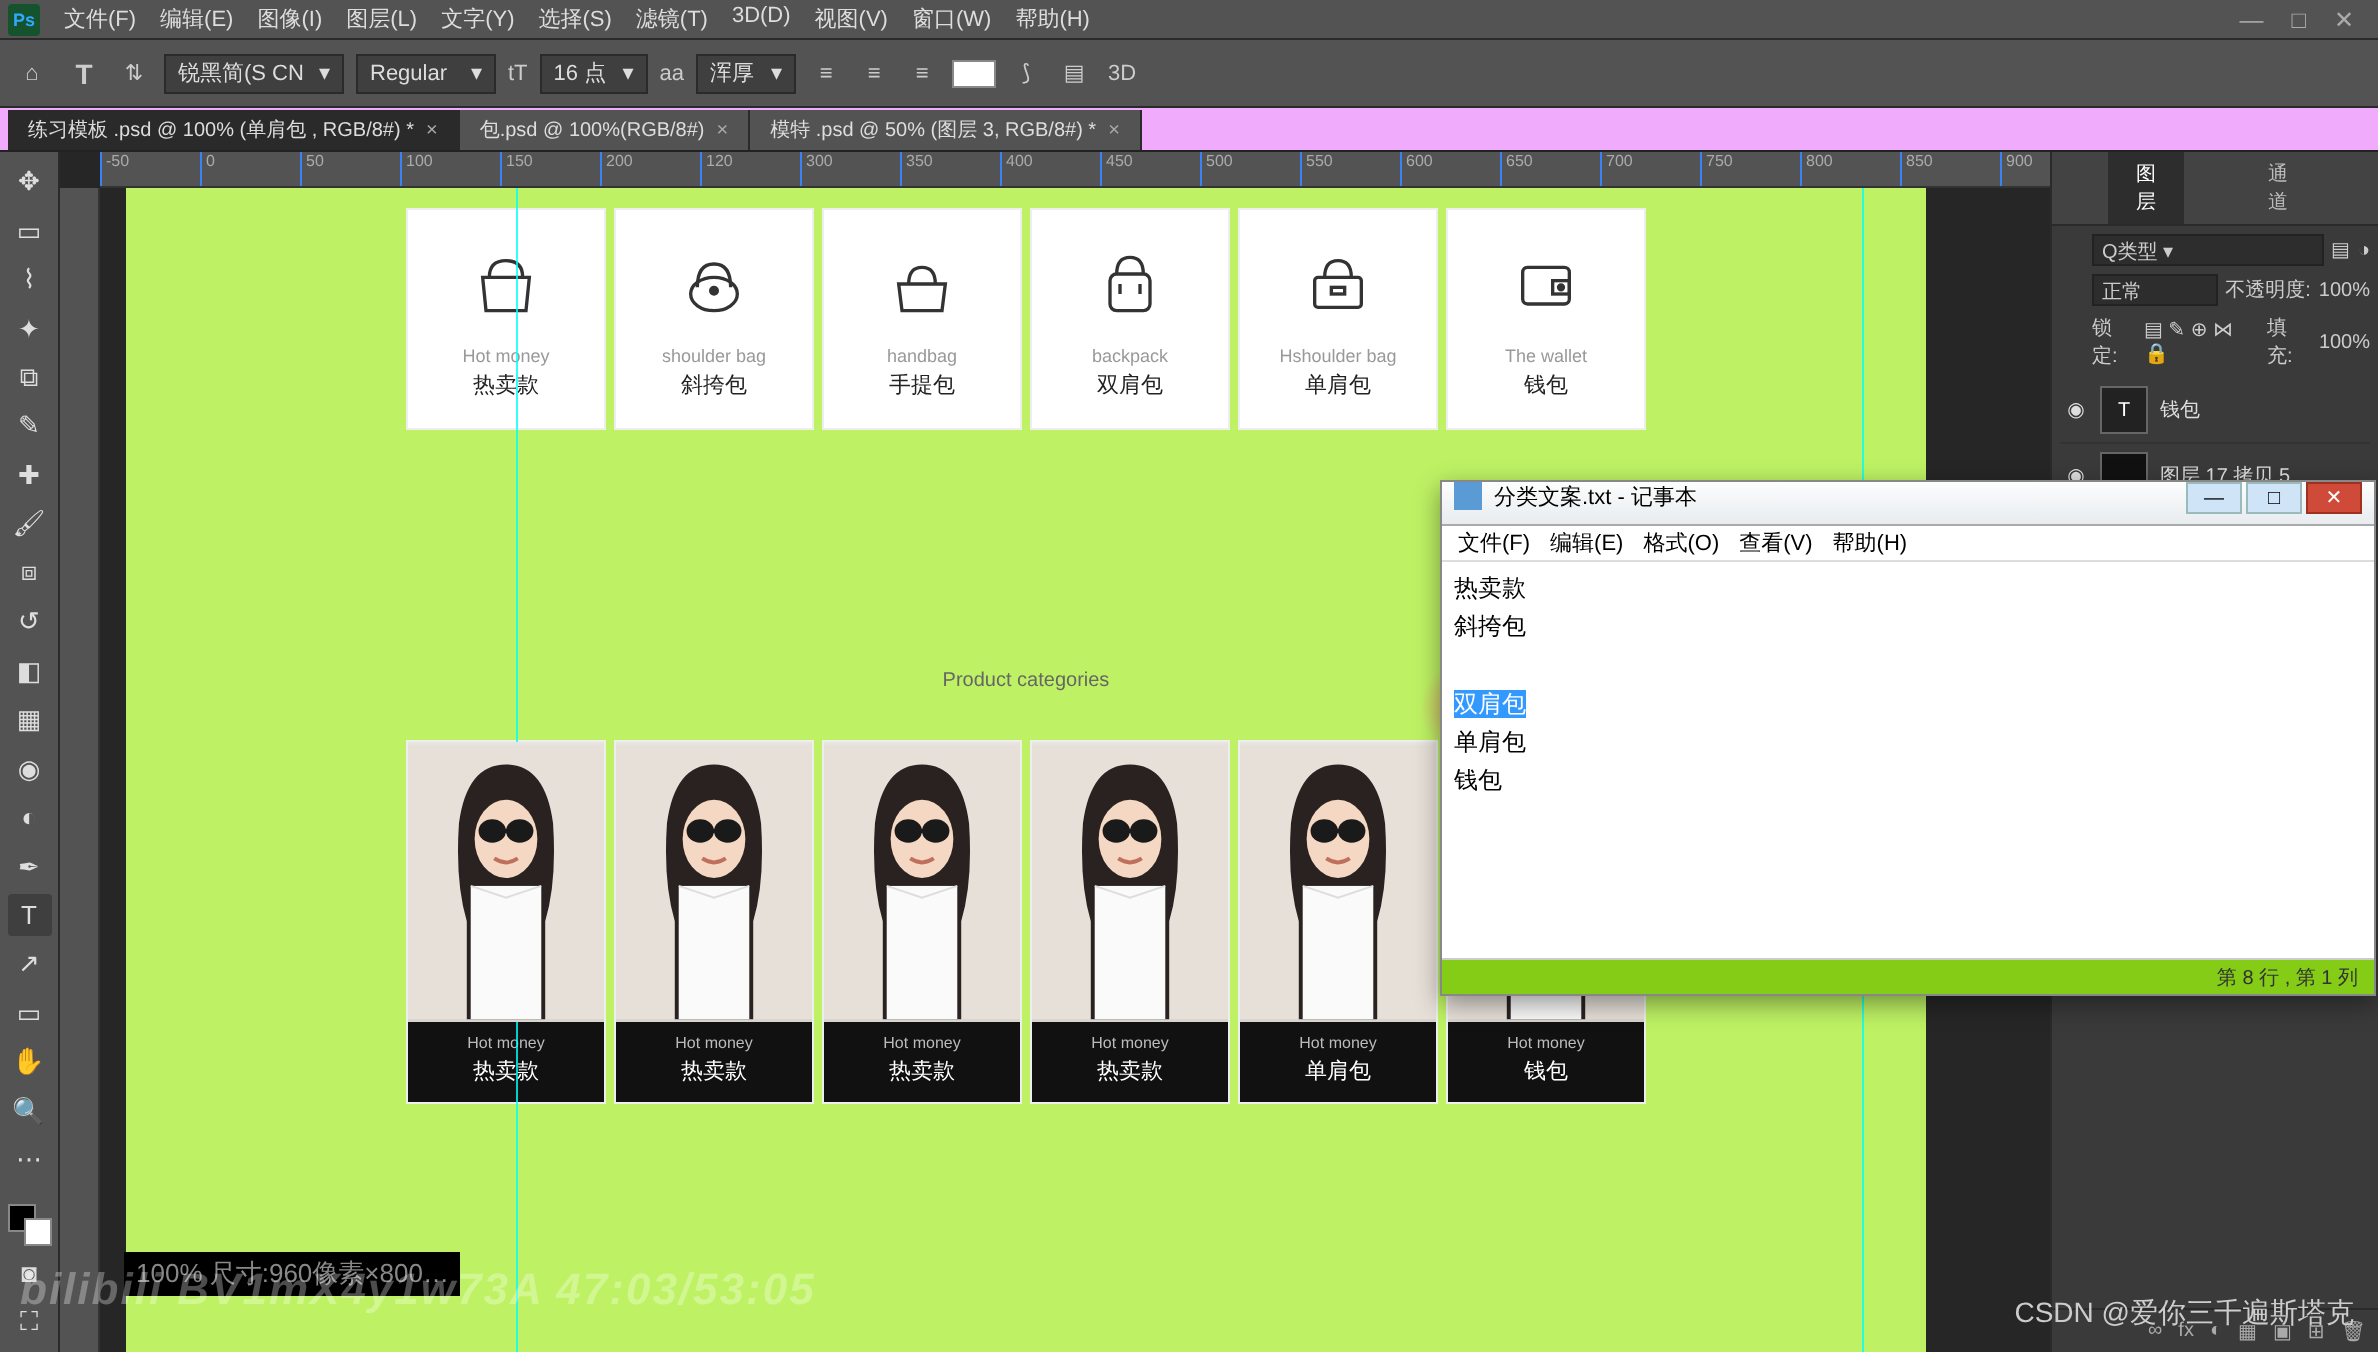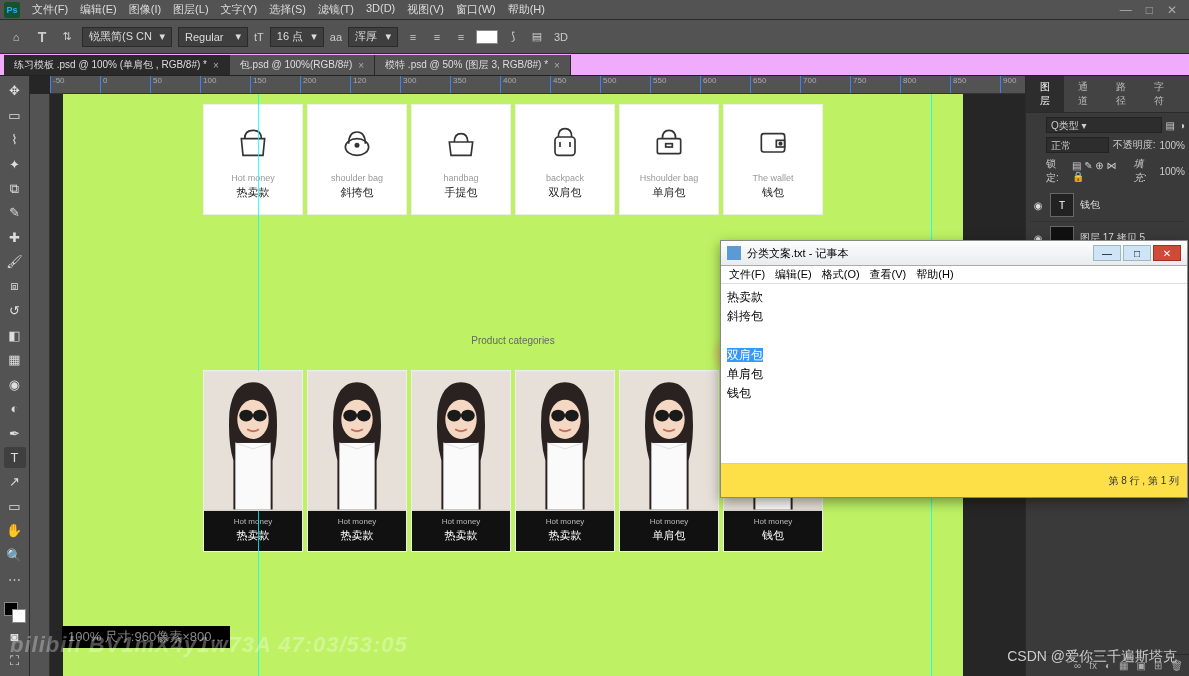--- a/index.html
+++ b/index.html
@@ -44,44 +44,44 @@
   .product-row { display: flex; justify-content: center; gap: 4px; margin: 24px auto 0; width: 620px; }
   .prod-card { flex: 1; background: #fff; border: 1px solid #eee; overflow: hidden; }
   .prod-card .img { height: 140px; background: linear-gradient(180deg,#e8e4e0 0%,#d9d4ce 100%); position: relative; overflow: hidden; }
   .prod-card .img svg { position: absolute; width: 100%; height: 100%; }
   .prod-card .txt { background: #111; color: #fff; text-align: center; padding: 6px 2px 8px; }
   .prod-card .txt .en { font-size: 8px; color: #bbb; }
   .prod-card .txt .cn { font-size: 11px; margin-top: 2px; }
   .click-highlight { position: absolute; width: 48px; height: 48px; border-radius: 50%; background: radial-gradient(circle, rgba(255,90,120,0.6) 0%, rgba(255,90,120,0) 70%); top: 254px; left: 680px; }
   .panels { width: 164px; background: #434343; border-left: 1px solid #2a2a2a; display: flex; flex-direction: column; }
   .panel-tabs { display: flex; font-size: 10px; border-bottom: 1px solid #2a2a2a; }
-  .panel-tabs span { padding: 4px 14px; color: #bbb; }
+  .panel-tabs span { padding: 4px 14px; color: #bbb; margin-left: 28px; }
   .panel-tabs span.active { background: #2d2d2d; color: #fff; }
   .panel-body { flex: 1; background: #3a3a3a; font-size: 10px; color: #ccc; padding: 4px; overflow: hidden; }
   .prop-row { display: flex; align-items: center; gap: 4px; margin-bottom: 4px; padding-left: 16px; }
   .prop-row .sel2 { background: #2d2d2d; border: 1px solid #222; padding: 1px 4px; flex: 1; height: 16px; }
   .layers { flex: 1; }
   .layer { display: flex; align-items: center; gap: 6px; padding: 4px 2px; border-bottom: 1px solid #333; }
   .layer .eye { width: 12px; text-align: center; color: #ddd; }
   .layer .thumb { width: 24px; height: 24px; background: #222; border: 1px solid #666; display: flex; align-items: center; justify-content: center; font-size: 10px; color: #fff; }
   .layer .thumb.photo { background: linear-gradient(180deg,#e8d4c8 0%, #c8b4a8 100%); }
   .layer .name { font-size: 10px; color: #ddd; }
   .layer.gap { height: 60px; border: none; }
   .panel-foot { height: 22px; background: #3a3a3a; border-top: 1px solid #2a2a2a; display: flex; align-items: center; justify-content: flex-end; gap: 8px; padding: 0 6px; font-size: 10px; color: #aaa; }
   .notepad { position: absolute; top: 240px; left: 720px; width: 468px; height: 258px; background: #fff; box-shadow: 0 4px 12px rgba(0,0,0,0.4); border: 1px solid #888; font-size: 12px; color: #000; }
-  .notepad .titlebar { height: 22px; background: linear-gradient(#fdfdfd,#e8ecef); display: flex; align-items: center; padding: 12px 6px; font-size: 11px; border-bottom: 1px solid #aaa; }
+  .notepad .titlebar { height: 22px; background: linear-gradient(#fdfdfd,#e8ecef); display: flex; padding: 0 6px; font-size: 11px; border-bottom: 1px solid #aaa; }
   .notepad .titlebar .ico { width: 14px; height: 14px; background: #5b9bd5; margin-right: 6px; }
   .notepad .titlebar .wbtns { margin-left: auto; display: flex; }
   .notepad .titlebar .wbtn { width: 28px; height: 16px; display: flex; align-items: center; justify-content: center; font-size: 10px; background: #cfe4f7; margin-left: 2px; border: 1px solid #9bb; }
   .notepad .titlebar .wbtn.close { background: #d04a3a; color: #fff; border-color: #a03020; }
   .notepad .menu { height: 18px; display: flex; gap: 2px; padding: 0 4px; font-size: 11px; border-bottom: 1px solid #ddd; align-items: center; }
   .notepad .menu span { padding: 0 4px; }
   .notepad .content { padding: 4px 6px; font-size: 12px; line-height: 1.6; font-family: SimSun, serif; }
   .notepad .content .sel { background: #3399ff; color: #fff; }
-  .notepad .status { position: absolute; bottom: 0; left: 0; right: 0; height: 34px; background: #fde047; border-top: 1px solid #ccc; font-size: 10px; display: flex; justify-content: flex-end; align-items: center; padding: 0 8px; color: #333; }
+  .notepad .status { position: absolute; bottom: 0; left: 0; right: 0; height: 18px; background: #84cc16; border-top: 1px solid #ccc; font-size: 10px; display: flex; justify-content: flex-end; align-items: center; padding: 0 8px; color: #333; }
   .bottom-status { position: absolute; bottom: 28px; left: 32px; font-size: 13px; color: #888; background: #000000; padding: 2px 6px; }
   .watermark-bili { position: absolute; bottom: 18px; left: 10px; font-size: 22px; color: rgba(255,255,255,0.3); font-weight: bold; letter-spacing: 1px; font-style: italic; }
   .watermark-csdn { position: absolute; bottom: 10px; right: 12px; font-size: 14px; color: #ccc; }
 </style>
 </head>
 <body>
 
 <div class="menubar">
   <div class="logo">Ps</div>
   <div id="menubar-items" style="display: flex;">
@@ -416,21 +416,21 @@
         <span>◑</span>
       </div>
       <div class="prop-row">
         <div class="sel2">正常</div>
         <span>不透明度:</span>
         <span>100%</span>
       </div>
       <div class="prop-row">
         <span>锁定:</span>
         <span>▤ ✎ ⊕ ⋈ 🔒</span>
-        <span style="margin-left:auto;font-style:italic;">填充:</span>
+        <span style="margin-left:auto;">填充:</span>
         <span>100%</span>
       </div>
       <div class="layers" id="layers-list">
           <div class="layer">
             <span class="eye">◉</span>
             <div class="thumb">T</div>
             <span class="name">钱包</span>
           </div>
           <div class="layer">
             <span class="eye">◉</span>

